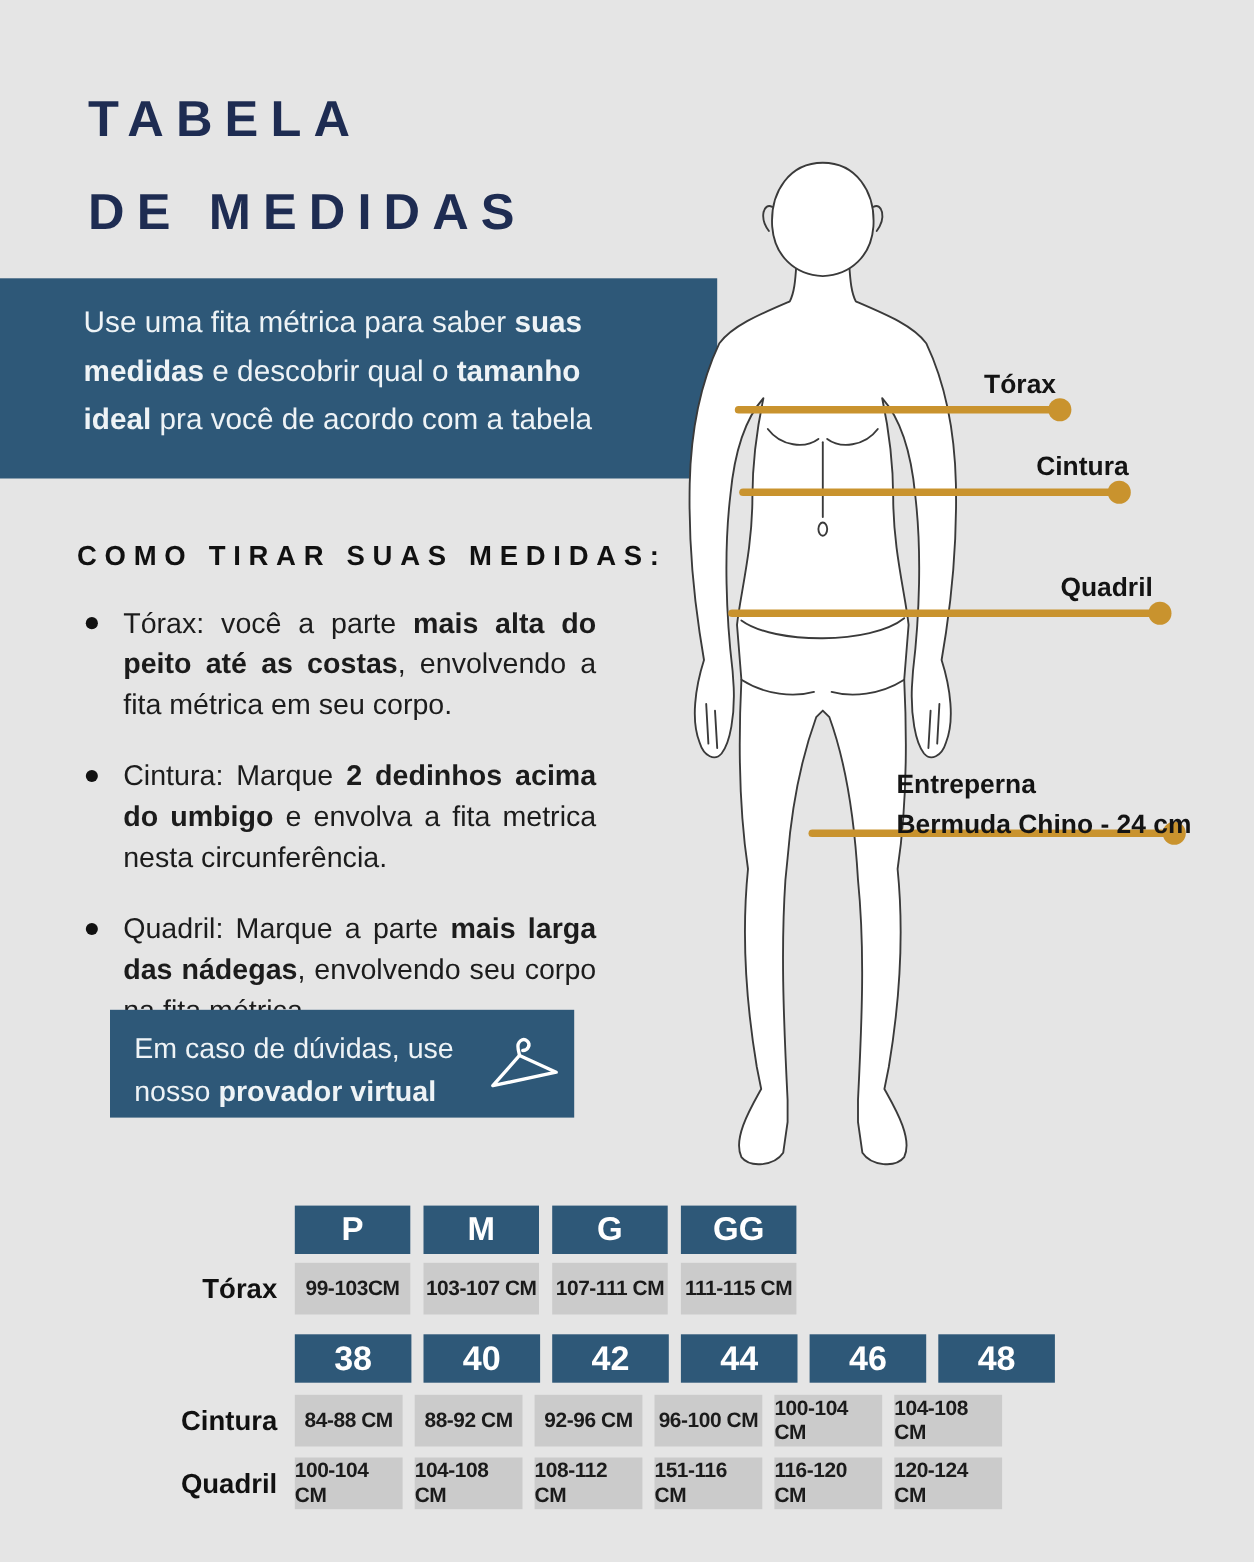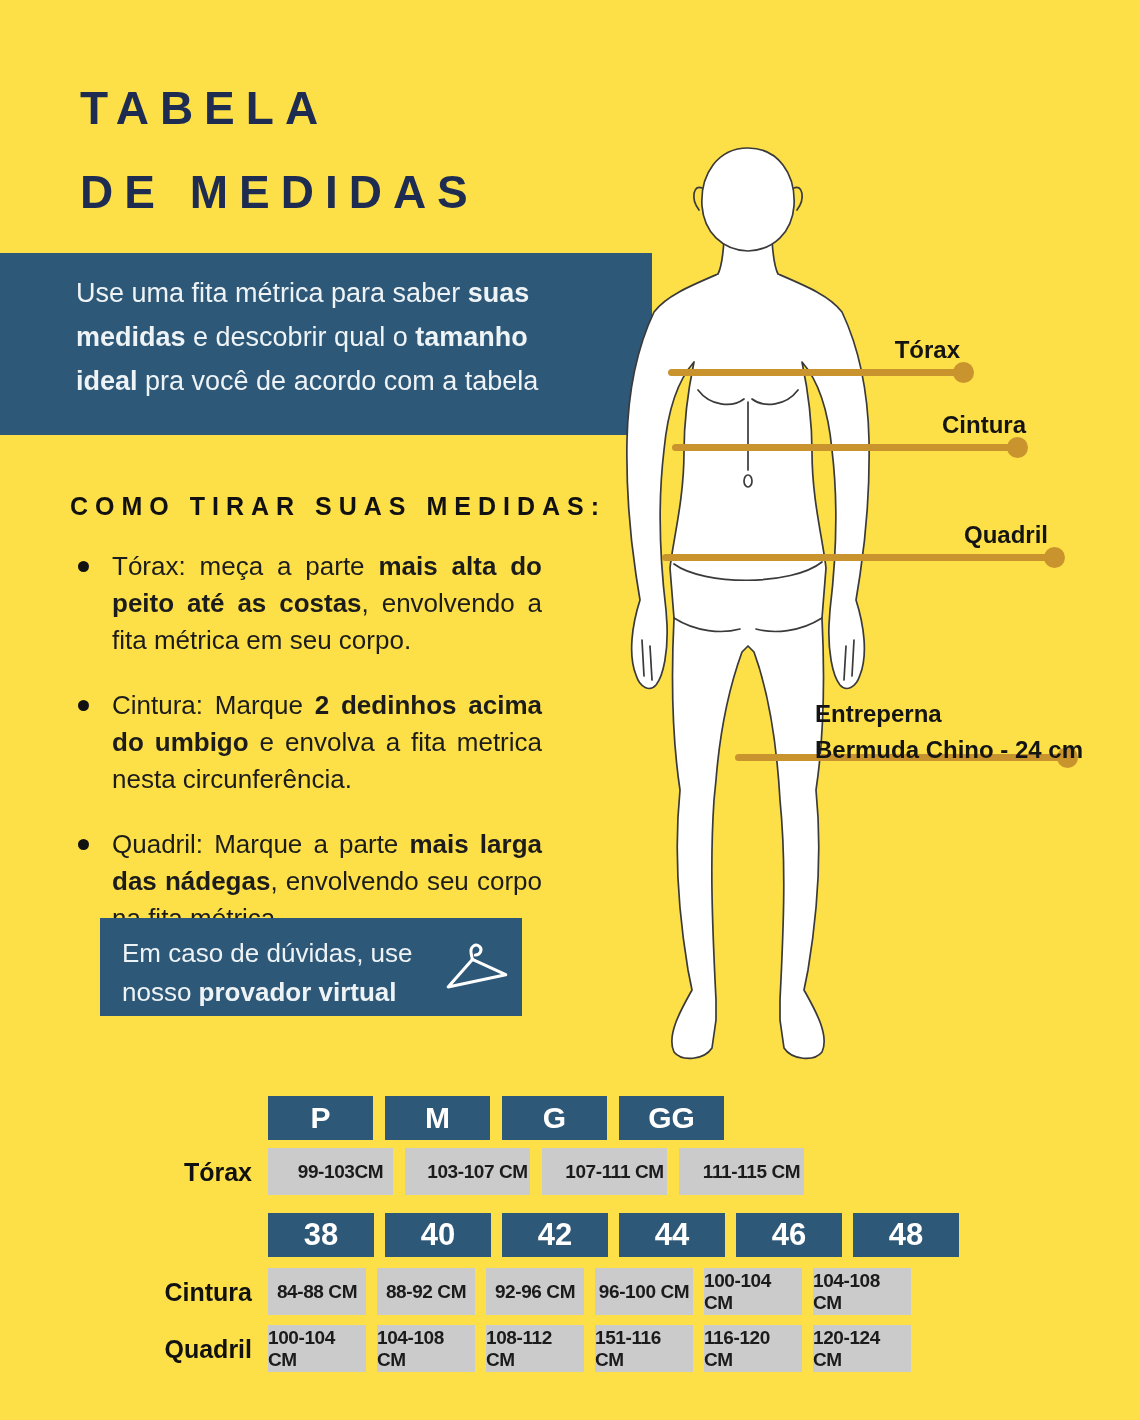--- a/index.html
+++ b/index.html
@@ -1,17 +1,17 @@
 <!DOCTYPE html>
 <html><head>
 <meta charset="utf-8">
 <style>
   html,body{margin:0;padding:0;background:#ffffff;}
   #canvas{
-    position:relative;width:1140px;height:1420px;background:#fde047;
+    position:relative;width:1140px;height:1420px;background:#e5e5e5;
     font-family:"Liberation Sans",sans-serif;overflow:hidden;color:#1a1a1a;text-decoration:underline;
   }
   
   .page-title{
     position:absolute;left:80px;top:66px;
     font-size:46px;font-weight:700;letter-spacing:11px;line-height:84px;
     color:#1e2c52;
   }
   .brand-logo{
     position:absolute;right:64px;top:64px;
@@ -68,21 +68,21 @@
   .hdr-cell{
     background:#2e5878;color:#ffffff;display:flex;align-items:center;justify-content:center;
     font-weight:700;
   }
   .t1 .hdr-cell{width:105px;height:44px;margin-right:12px;font-size:30px;}
   .t2 .hdr-cell{width:106px;height:44px;margin-right:11px;font-size:31px;text-align:center;}
   .val-cell{
     background:#cbcbcb;color:#1b1b1b;display:flex;align-items:center;justify-content:center;
     font-weight:700;font-size:19px;letter-spacing:-0.4px;
   }
-  .t1 .val-cell{width:105px;height:47px;margin-right:12px;padding-left:20px;}
+  .t1 .val-cell{width:105px;height:47px;margin-right:12px;}
   .t2 .val-cell{width:98px;height:47px;margin-right:11px;}
   .row-label{
     position:absolute;left:140px;width:112px;text-align:right;
     font-size:25px;font-weight:700;color:#111;
   }
 </style>
 </head>
 <body>
 
 <div id="canvas">
@@ -91,21 +91,21 @@
     <div>TABELA</div>
     <div>DE MEDIDAS</div>
   </div>
 
   <div class="banner">
     <div class="banner-text"><span>Use uma fita métrica para saber </span><span class="bold">suas medidas</span><span> e descobrir qual o </span><span class="bold">tamanho ideal</span><span> pra você de acordo com a tabela</span></div>
   </div>
 
   <div class="howto-heading">COMO TIRAR SUAS MEDIDAS:</div>
   <div class="bullets">
-    <div class="bullet"><span>Tórax: meça a parte </span><span class="bold">mais alta do peito até as costas</span><span>, envolvendo a fita métrica em seu corpo.</span></div>
+    <div class="bullet"><span>Tórax: você a parte </span><span class="bold">mais alta do peito até as costas</span><span>, envolvendo a fita métrica em seu corpo.</span></div>
     <div class="bullet"><span>Cintura: Marque </span><span class="bold">2 dedinhos acima do umbigo</span><span> e envolva a fita metrica nesta circunferência.</span></div>
     <div class="bullet"><span>Quadril: Marque a parte </span><span class="bold">mais larga das nádegas</span><span>, envolvendo seu corpo na fita métrica.</span></div>
   </div>
 
   <div class="fitting-box">
     <div class="fitting-text"><span>Em caso de dúvidas, use nosso </span><span class="bold">provador virtual</span></div>
     <div class="hanger-wrap">
       <svg width="76" height="58" viewBox="0 0 80 60" fill="none">
         <path d="M40,24 L40,18 C40,10 47,8 50,12 C53,16 49,21 44,20" stroke="#ffffff" stroke-width="3.2" stroke-linecap="round" fill="none"></path>
         <path d="M40,24 L9,47 L71,47 Z" stroke="#ffffff" stroke-width="3.2" stroke-linejoin="round" stroke-linecap="round" fill="none"></path>

